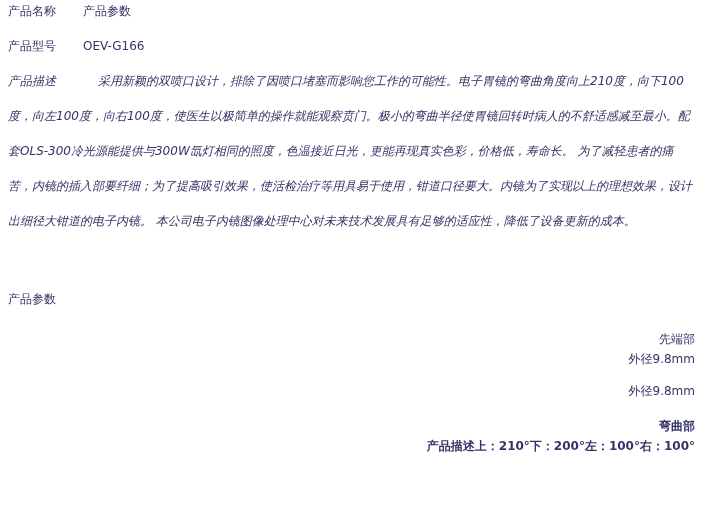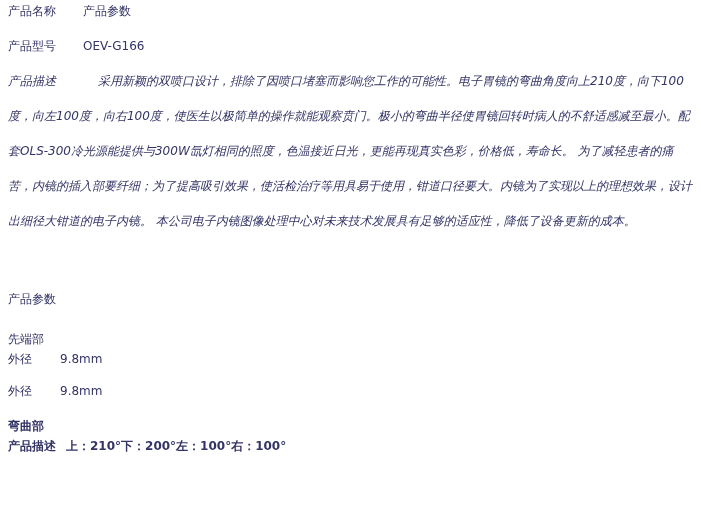--- a/index.html
+++ b/index.html
@@ -37,20 +37,21 @@
     white-space: normal;
     font-style: italic;
   }
   .section-title {
     line-height: 35px;
     margin-top: 43px;
   }
   .group {
     line-height: 20px;
     margin-top: 12px;
+    text-align: right;
   }
   .group.last {
     margin-top: 15px;
     font-weight: bold;
   }
 </style>
 </head>
 <body>
 
 <div class="page">

